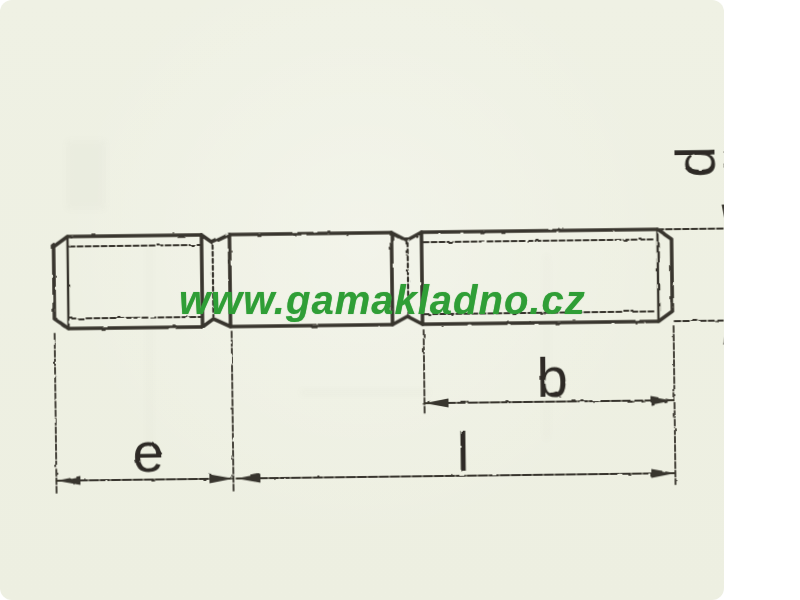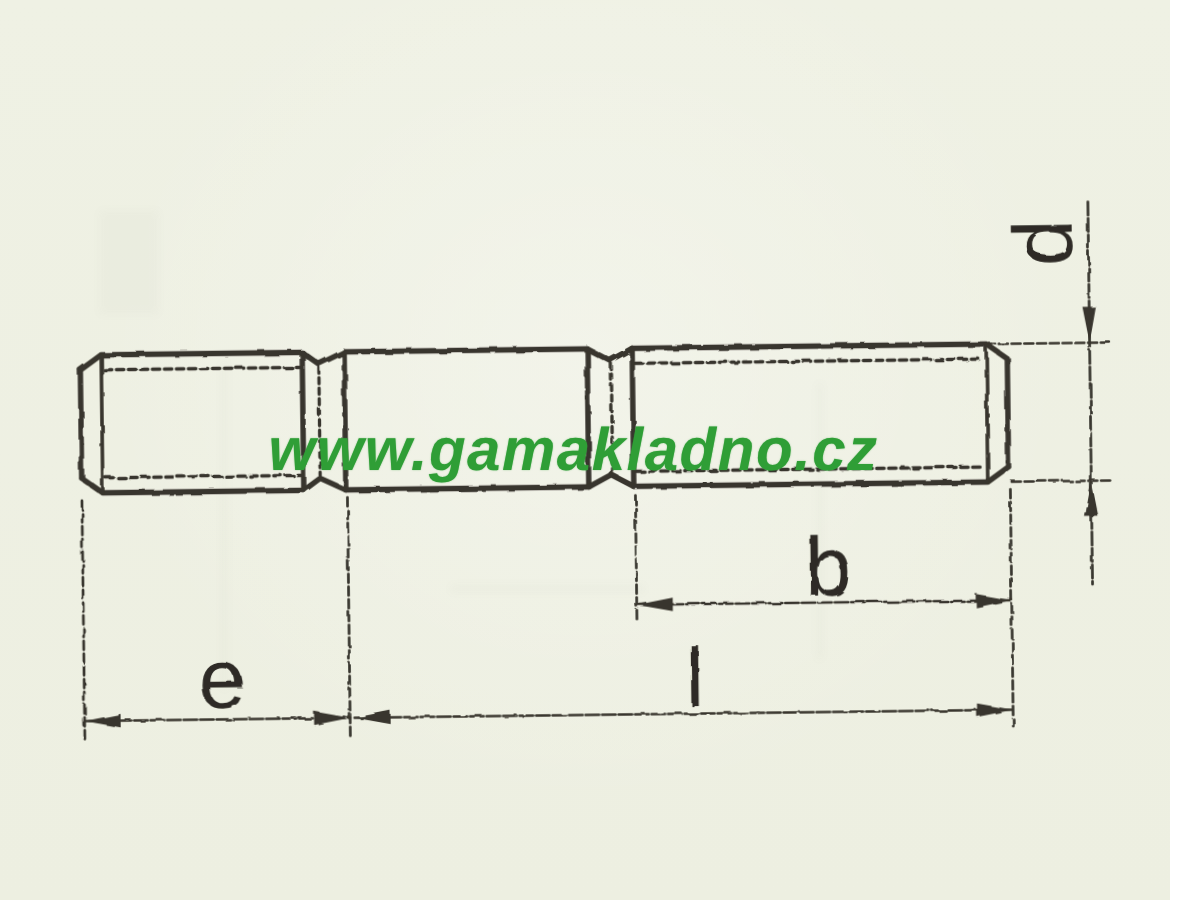--- a/index.html
+++ b/index.html
@@ -1,24 +1,25 @@
 <!DOCTYPE html>
 <html><head>
 <meta charset="utf-8">
 <style>
   html,body{margin:0;padding:0;}
   .page{
     position:relative;
-    width:780px;height:600px;
+    width:724px;height:600px;
     background:#eef0e3;
     background-image:
       radial-gradient(ellipse at 50% 40%, rgba(255,255,255,0.25) 0%, rgba(255,255,255,0) 60%),
       linear-gradient(180deg, #eff1e4 0%, #edefe1 100%);
     overflow:hidden;
     font-family:"Liberation Sans", sans-serif;
+    border-radius:12px;
   }
   .drawing-svg{position:absolute;left:0;top:0;}
   .watermark{
     position:absolute;
     left:179px;top:280px;
     font-family:"Liberation Sans", sans-serif;
     font-size:40px;
     line-height:40px;
     font-weight:bold;
     font-style:italic;

